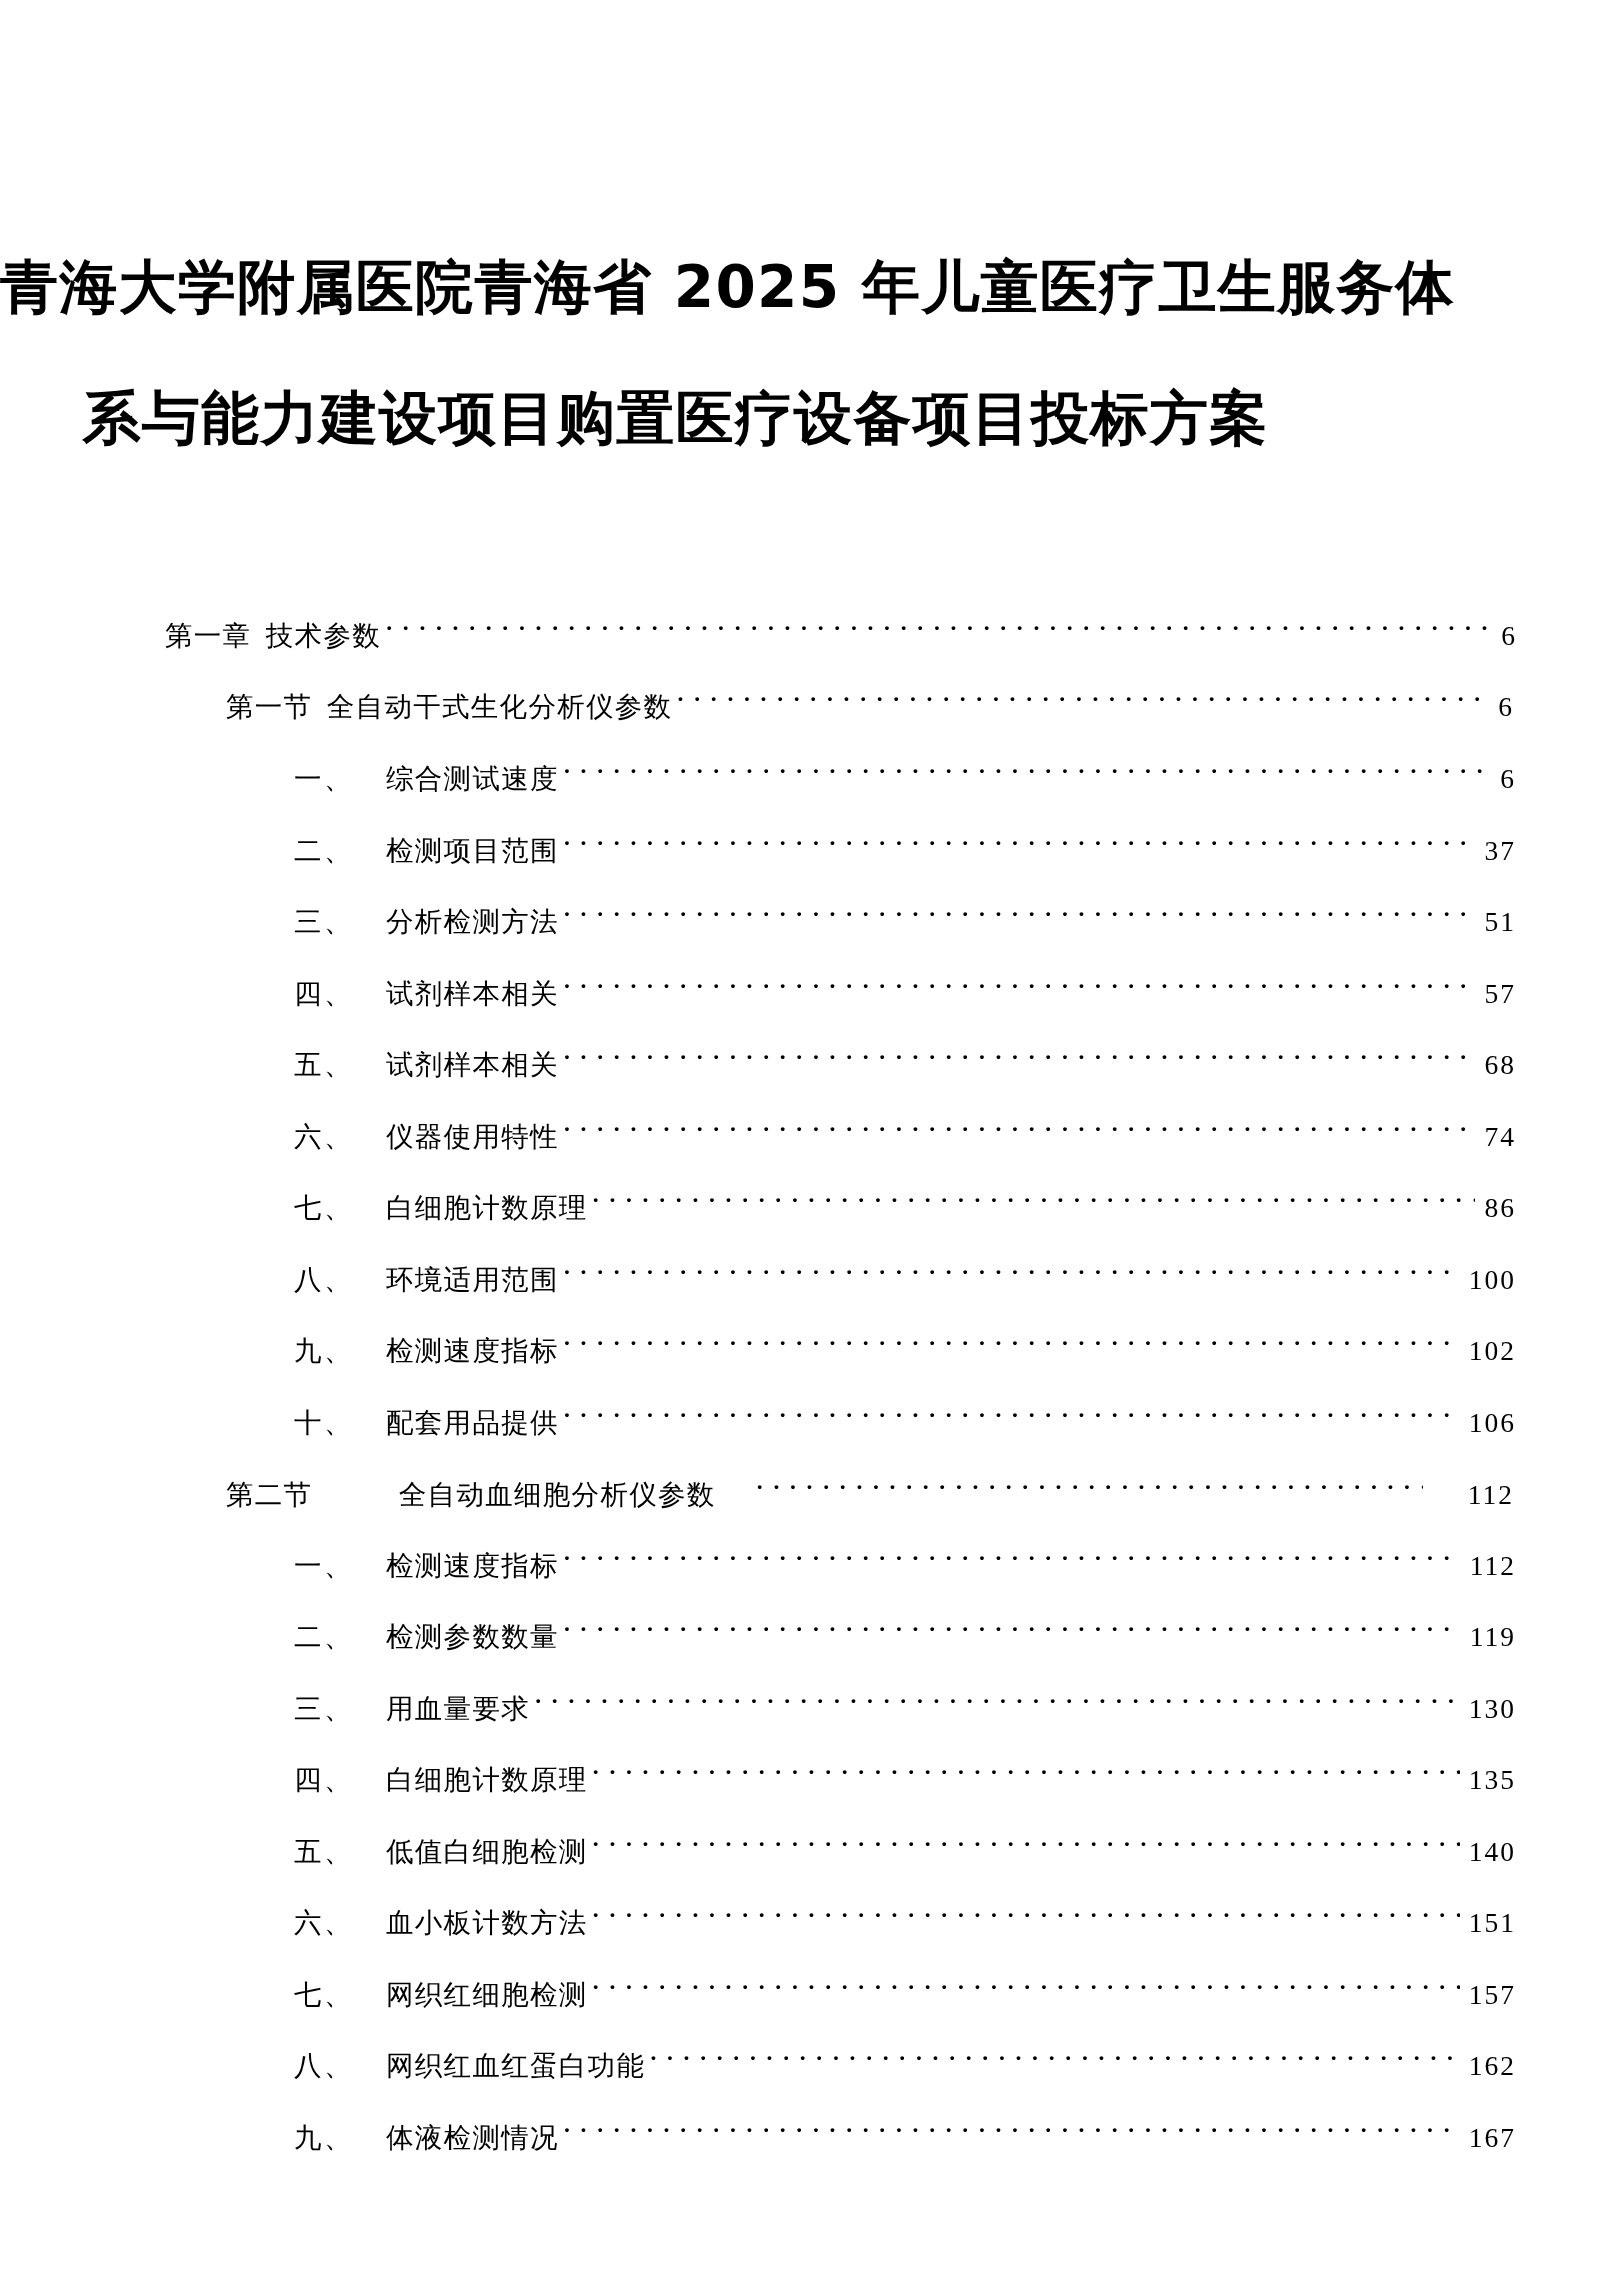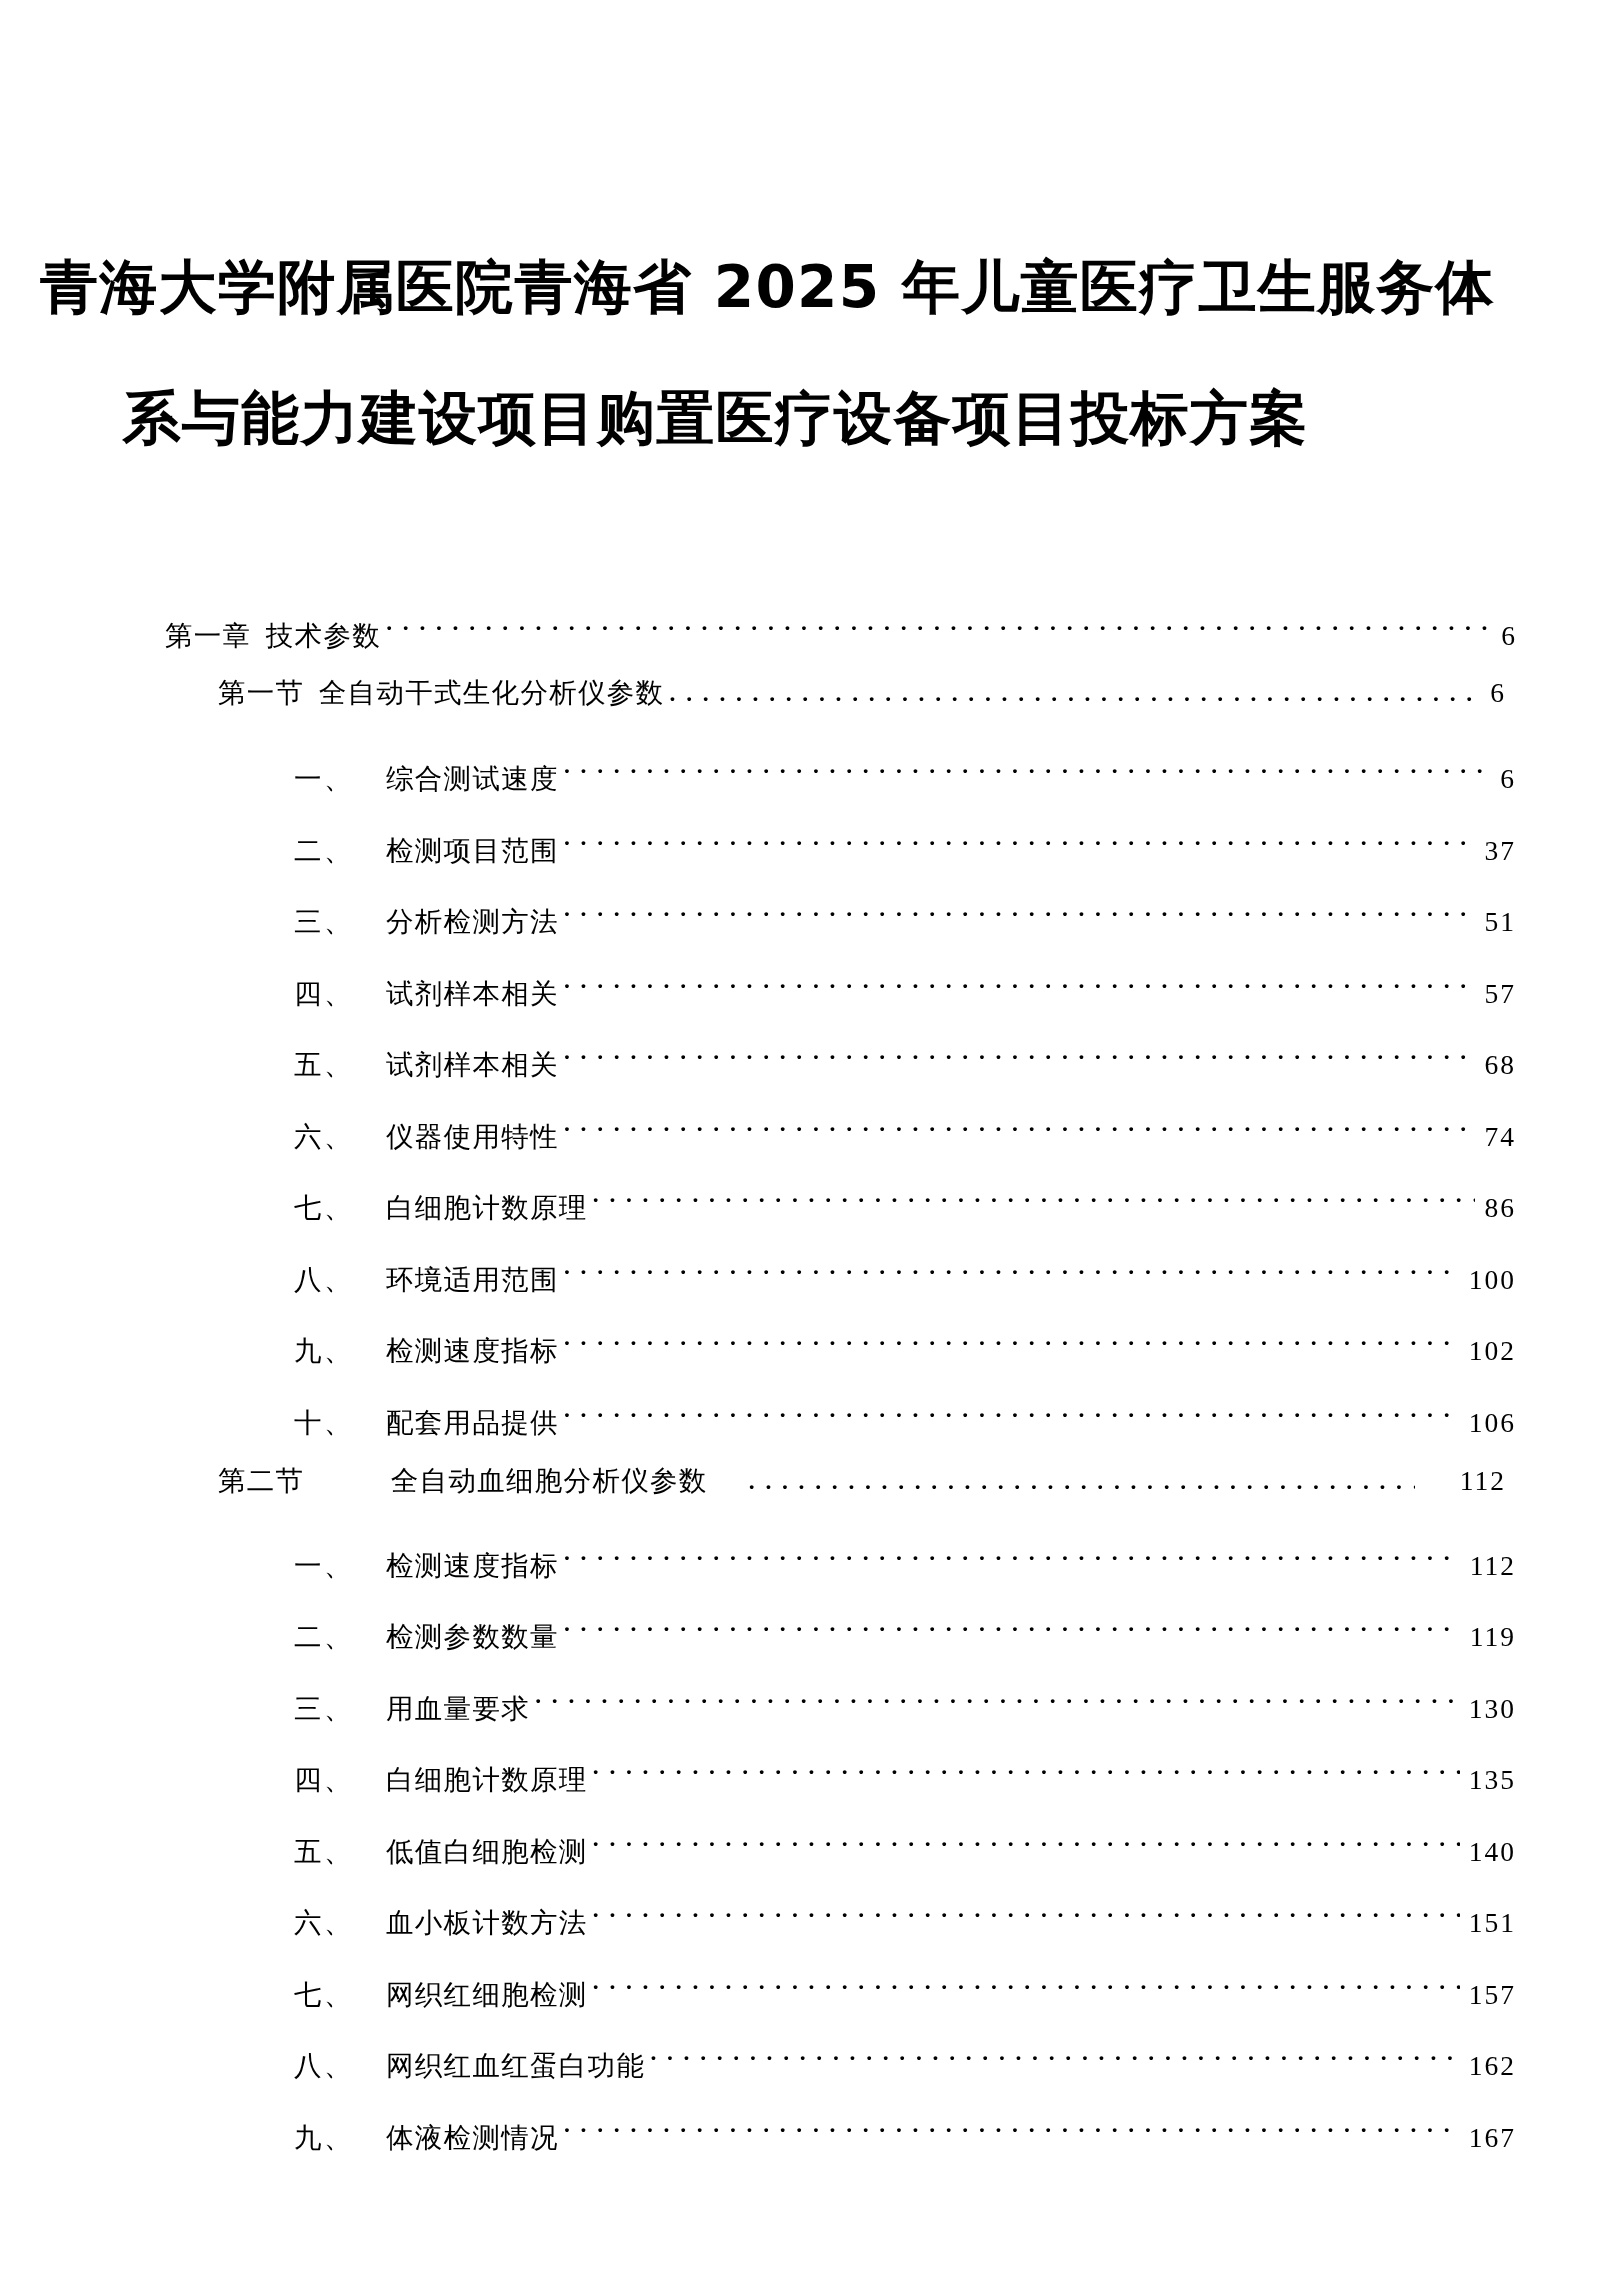--- a/index.html
+++ b/index.html
@@ -14,21 +14,20 @@
     overflow: hidden;
     font-family: "Liberation Serif", "DejaVu Serif", serif;
     color: #000000;
   }
   .title-block {
     position: absolute;
     left: 0;
     top: 222px;
     width: 1351px;
     text-align: center;
-    padding-left: 40px;
   }
   .title-line {
     font-family: "DejaVu Sans", "Liberation Sans", sans-serif;
     font-weight: bold;
     font-size: 58px;
     line-height: 131px;
     letter-spacing: 1.3px;
     white-space: nowrap;
   }
   .toc {
@@ -40,21 +39,21 @@
   .toc-row {
     position: absolute;
     height: 46px;
     display: flex;
     align-items: baseline;
     font-size: 27.5px;
     line-height: 46px;
     white-space: nowrap;
   }
   .toc-row.level-0 { left: 165px; }
-  .toc-row.level-1 { left: 218px; align-items: flex-end; }
+  .toc-row.level-1 { left: 226px; }
   .toc-row.level-2 { left: 294px; }
   .toc-row .marker {
     display: inline-block;
     width: 79px;
     letter-spacing: 2.6px;
   }
   .toc-row .label-gap { display: inline-block; width: 13px; }
   .toc-row .label { letter-spacing: 1.3px; }
   .toc-row .leader {
     flex: 1 1 auto;

